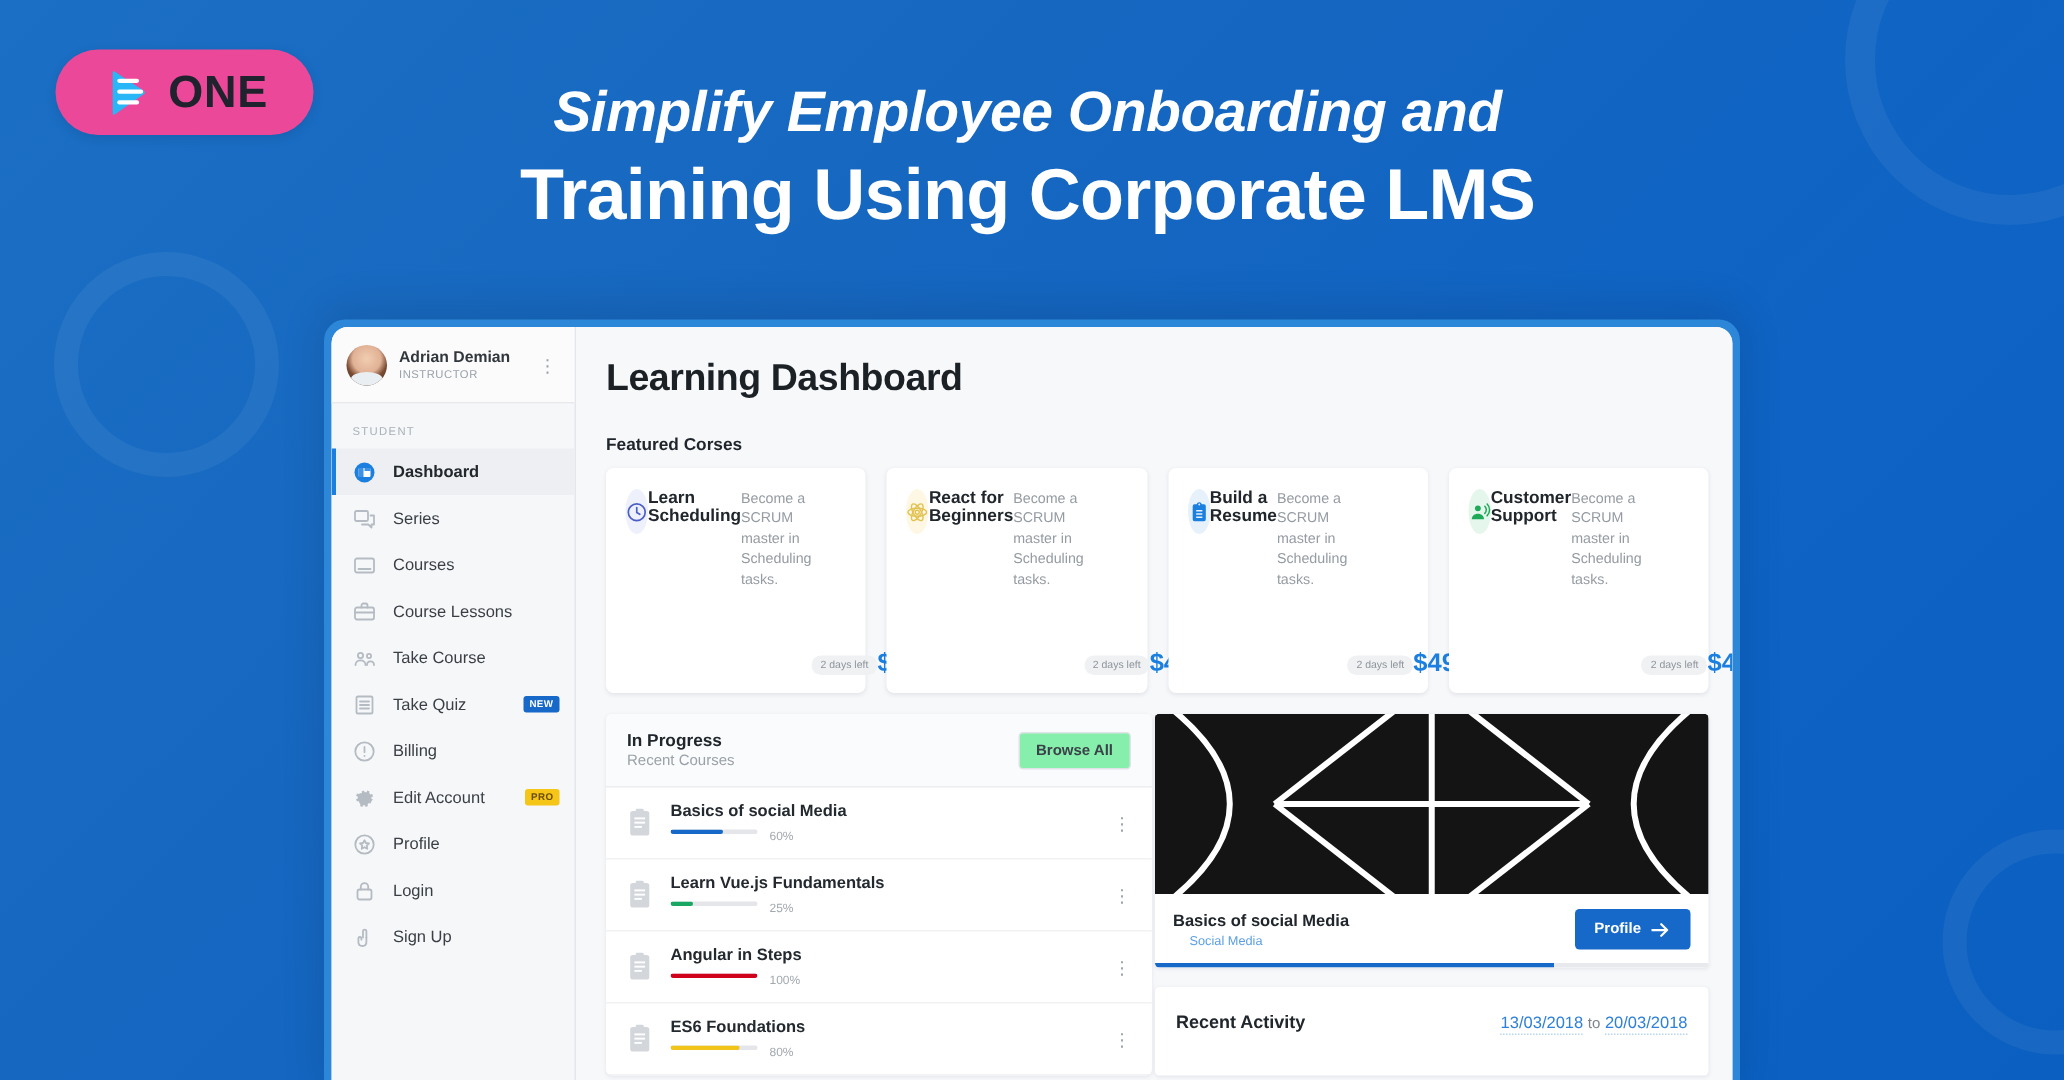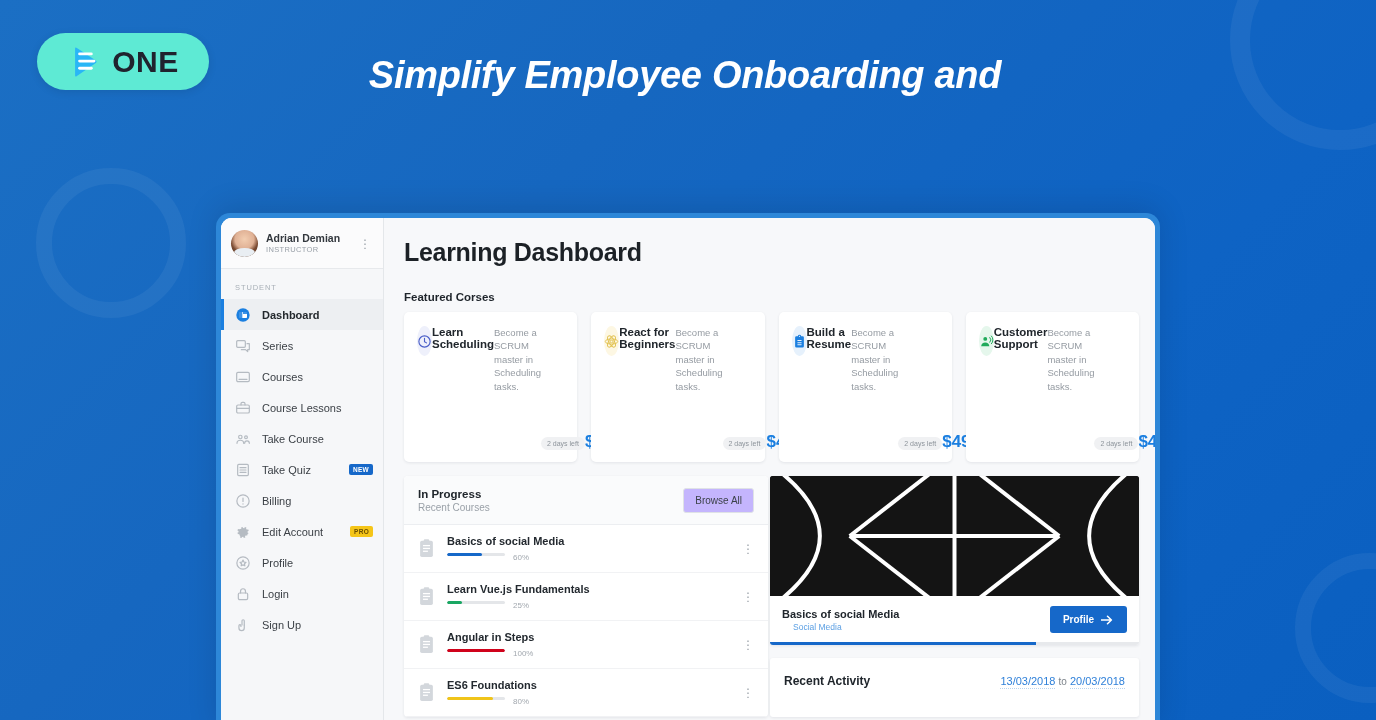--- a/index.html
+++ b/index.html
@@ -20,21 +20,21 @@
     pointer-events: none;
   }
   #ring-left  { left: 36px;  top: 168px; width: 150px; height: 150px; }
   #ring-right { left: 1295px; top: 553px; width: 150px; height: 150px; }
   #ring-topright { left: 1230px; top: -70px; width: 220px; height: 220px; border-width: 20px; }
 
   
   #logo-pill {
     position: absolute; left: 37px; top: 33px;
     width: 172px; height: 57px;
-    background: #5eead4;
+    background: #ec4899;
     border-radius: 29px;
     display: flex; align-items: center; justify-content: center;
     gap: 9px;
     box-shadow: 0 2px 8px rgba(0,0,0,0.10);
   }
   #logo-mark { width: 36px; height: 36px; display:block; }
   #logo-text {
     font-size: 30px; font-weight: bold; letter-spacing: 0.5px;
     color: #20232e;
   }
@@ -166,23 +166,23 @@
     box-shadow: 0 1px 3px rgba(20,30,50,0.09); overflow: hidden;
   }
   #progress-head {
     display: flex; align-items: center; justify-content: space-between;
     padding: 12px 14px 11px 14px; background: #fafbfc;
     border-bottom: 1px solid #eceef1;
   }
   #progress-title { font-size: 11.5px; font-weight: bold; color: #20262c; }
   #progress-sub { font-size: 10px; color: #9aa1a8; margin-top: 2px; }
   #browse-all-btn {
-    font-size: 10px; color: #3b4148; background: #c4b5fd;
+    font-size: 10px; color: #3b4148; background: #86efac;
     border: 1px solid #dfe2e6; border-radius: 3px;
-    padding: 6px 11px; cursor: pointer; white-space: nowrap;
+    padding: 6px 11px; cursor: pointer; white-space: nowrap; font-weight: bold;
   }
   .progress-row {
     display: flex; align-items: center; gap: 12px;
     padding: 10px 14px; border-bottom: 1px solid #f1f2f4;
   }
   .row-icon { width: 17px; height: 21px; flex: 0 0 17px; color: #d3d7dc; display:block; }
   .row-body { flex: 1; min-width: 0; }
   .row-title { font-size: 11px; font-weight: bold; color: #23292f; }
   .row-bar-line { display: flex; gap: 8px; margin-top: 6px; }
   .bar-track { width: 58px; height: 2.5px; background: #e4e6e9; border-radius: 2px; overflow: hidden; }
@@ -226,20 +226,21 @@
     <path d="M9 5 L9 35 Q9 37 11 35.5 L32 21 Q34 19.7 32 18.4 L11 4.5 Q9 3.2 9 5 Z" fill="#29b6f6"></path>
     <path d="M14 11 L27 11" stroke="#ffffff" stroke-width="3.2" stroke-linecap="round"></path>
     <path d="M14 19 L30 19" stroke="#ffffff" stroke-width="3.2" stroke-linecap="round"></path>
     <path d="M14 27 L27 27" stroke="#ffffff" stroke-width="3.2" stroke-linecap="round"></path>
   </svg>
   <span id="logo-text">ONE</span>
 </div>
 
 <div id="headline">
   <div id="headline-line1">Simplify Employee Onboarding and</div>
+  <div id="headline-line2">Training Using Corporate LMS</div>
 </div>
 
 <div id="app-window">
   <div id="app-inner">
 
     <div id="sidebar">
       <div id="profile-row">
         <div id="avatar"></div>
         <div class="profile-text">
           <div id="profile-name">Adrian Demian</div>

